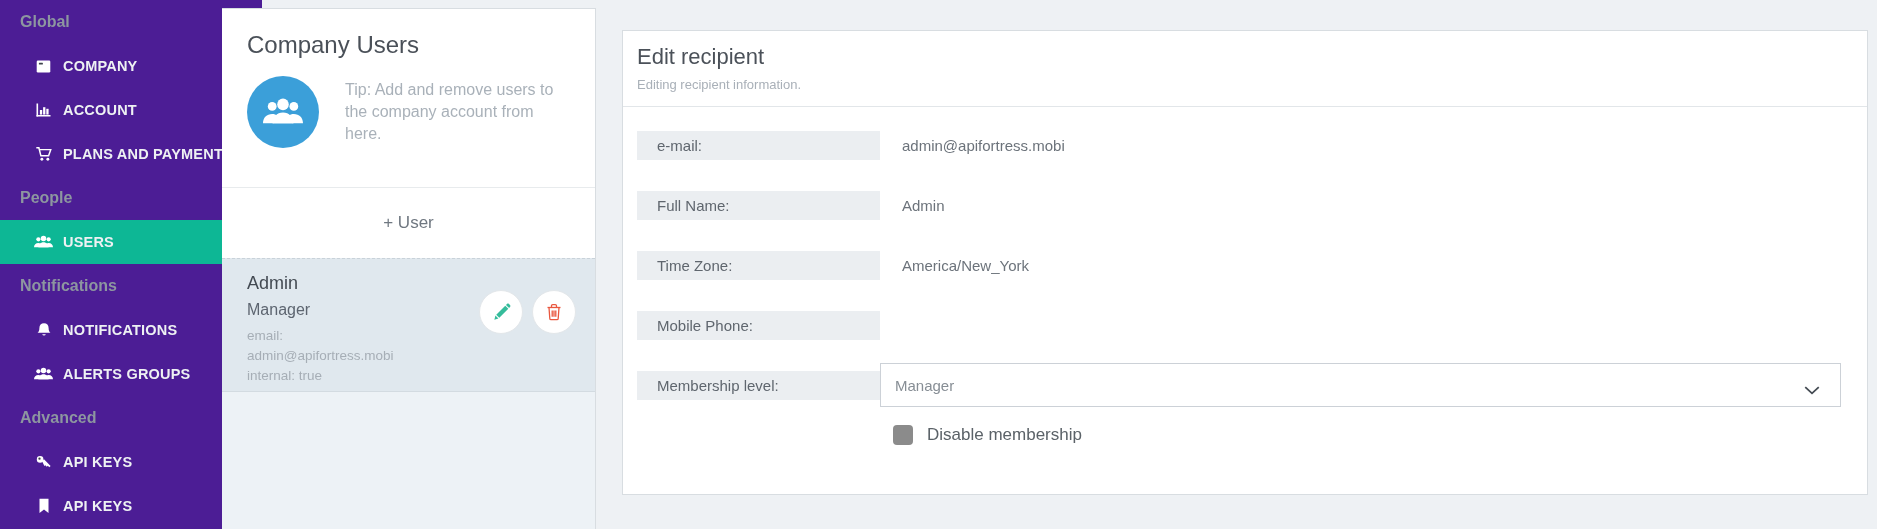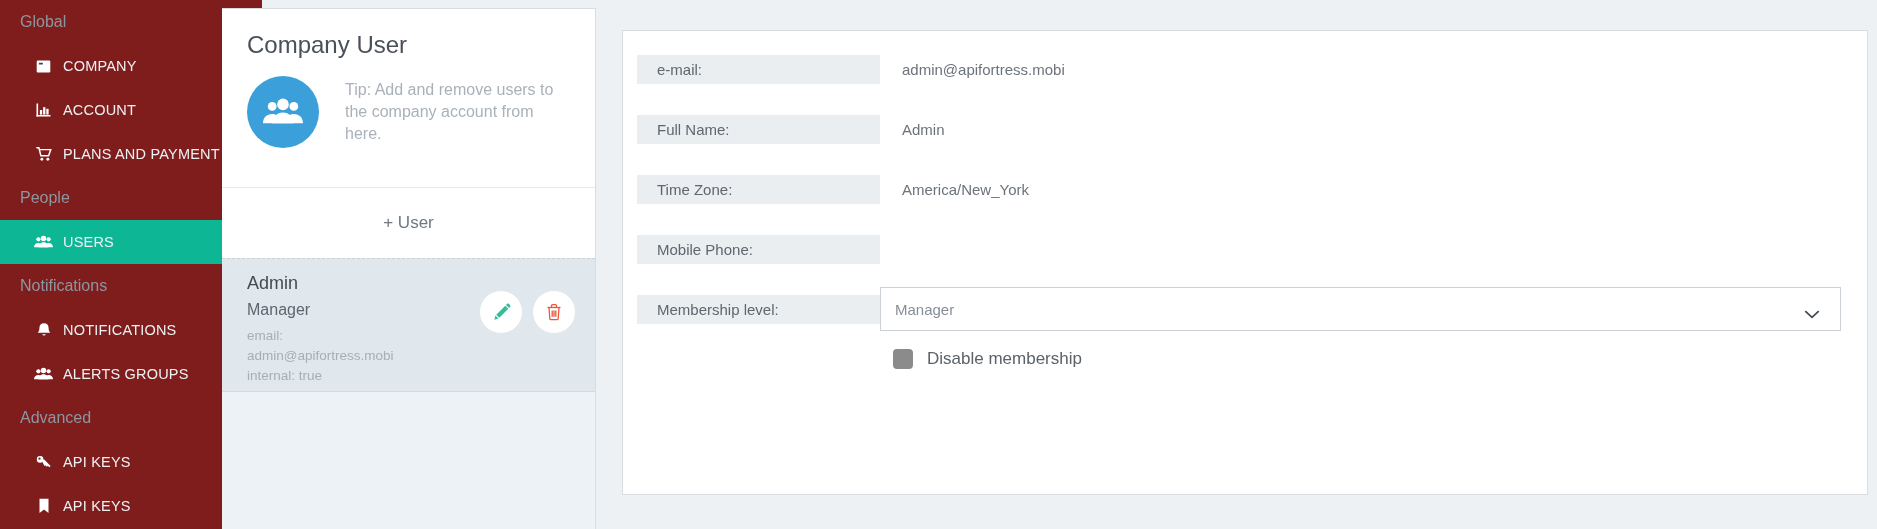--- a/index.html
+++ b/index.html
@@ -3,21 +3,21 @@
 <meta charset="utf-8">
 <style>
   html,body{margin:0;padding:0;}
   body{
     width:1877px;height:529px;position:relative;overflow:hidden;
     background:#eef1f4;
     font-family:"Liberation Sans",sans-serif;
     -webkit-font-smoothing:antialiased;
   }
   
-  .sidebar{position:absolute;left:0;top:0;width:262px;height:529px;background:#7f1d1d;}
+  .sidebar{position:absolute;left:0;top:0;width:262px;height:529px;background:#4c1d95;font-weight:bold;}
   .side-row{height:44px;display:flex;align-items:center;position:relative;box-sizing:border-box;}
   .side-header{padding-left:20px;color:#8d96a0;font-size:16px;}
   .side-item{padding-left:34px;color:#eef1f3;font-size:14.5px;cursor:pointer;letter-spacing:.2px;}
   .side-item .icn{width:19px;height:17px;margin-right:10px;display:flex;align-items:center;justify-content:center;flex-shrink:0;}
   .side-item.active{background:#0db795;}
   .badge{position:absolute;right:12px;top:10px;width:24px;height:24px;border-radius:50%;
          background:#a2aab3;color:#454f59;font-size:13px;display:flex;align-items:center;justify-content:center;}
   .side-item.active .badge{background:#0b8a70;color:#fff;}
   
   .users-panel{position:absolute;left:222px;top:8px;width:374px;height:521px;background:#fff;
@@ -168,21 +168,21 @@
       <svg width="14" height="16" viewBox="0 0 14 16" fill="#fff">
           <path d="M2.5 .8h9v14.2L7 11.6 2.5 15z"></path>
         </svg>
     </span>
     <span>API KEYS</span>
   </div>
 </div>
 
 <div class="users-panel">
   <div class="panel-header">
-    <div class="panel-title">Company User</div>
+    <div class="panel-title">Company Users</div>
     <div class="tip-row">
       <div class="tip-circle">
         <svg width="40" height="32" viewBox="0 0 20 16" fill="#fff">
             <circle cx="4.6" cy="5.2" r="2.2"></circle>
             <circle cx="15.4" cy="5.2" r="2.2"></circle>
             <circle cx="10" cy="4.2" r="2.9"></circle>
             <path d="M0 13.6c0-2.8 1.9-4.6 4.6-4.6 1 0 1.9.3 2.6.8a6.6 6.6 0 0 0-2 3.8H0z"></path>
             <path d="M20 13.6c0-2.8-1.9-4.6-4.6-4.6-1 0-1.9.3-2.6.8a6.6 6.6 0 0 1 2 3.8H20z"></path>
             <path d="M10 8.2c3.1 0 5.2 2.3 5.2 5.6H4.8c0-3.3 2.1-5.6 5.2-5.6z"></path>
           </svg>
@@ -219,20 +219,24 @@
             <path d="M8.2 8.5v6.2M10 8.5v6.2M11.8 8.5v6.2"></path>
           </svg>
       </div>
     </div>
   </div>
 
   <div class="list-rest"></div>
 </div>
 
 <div class="edit-card">
+  <div class="card-header">
+    <div class="card-title">Edit recipient</div>
+    <div class="card-sub">Editing recipient information.</div>
+  </div>
 
   <div class="card-body">
     <div class="form-row">
       <div class="row-label">e-mail:</div>
       <div class="row-value">admin@apifortress.mobi</div>
     </div>
 
     <div class="form-row">
       <div class="row-label">Full Name:</div>
       <div class="row-value">Admin</div>

